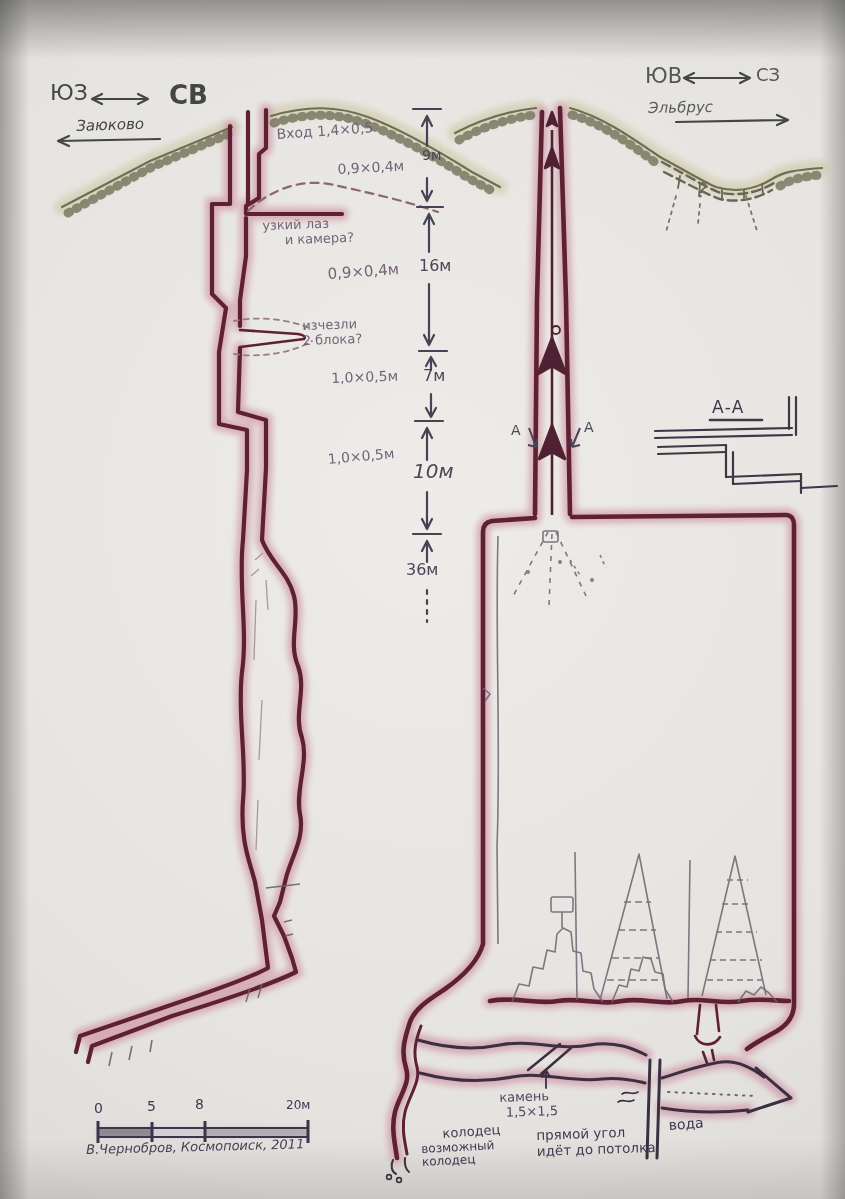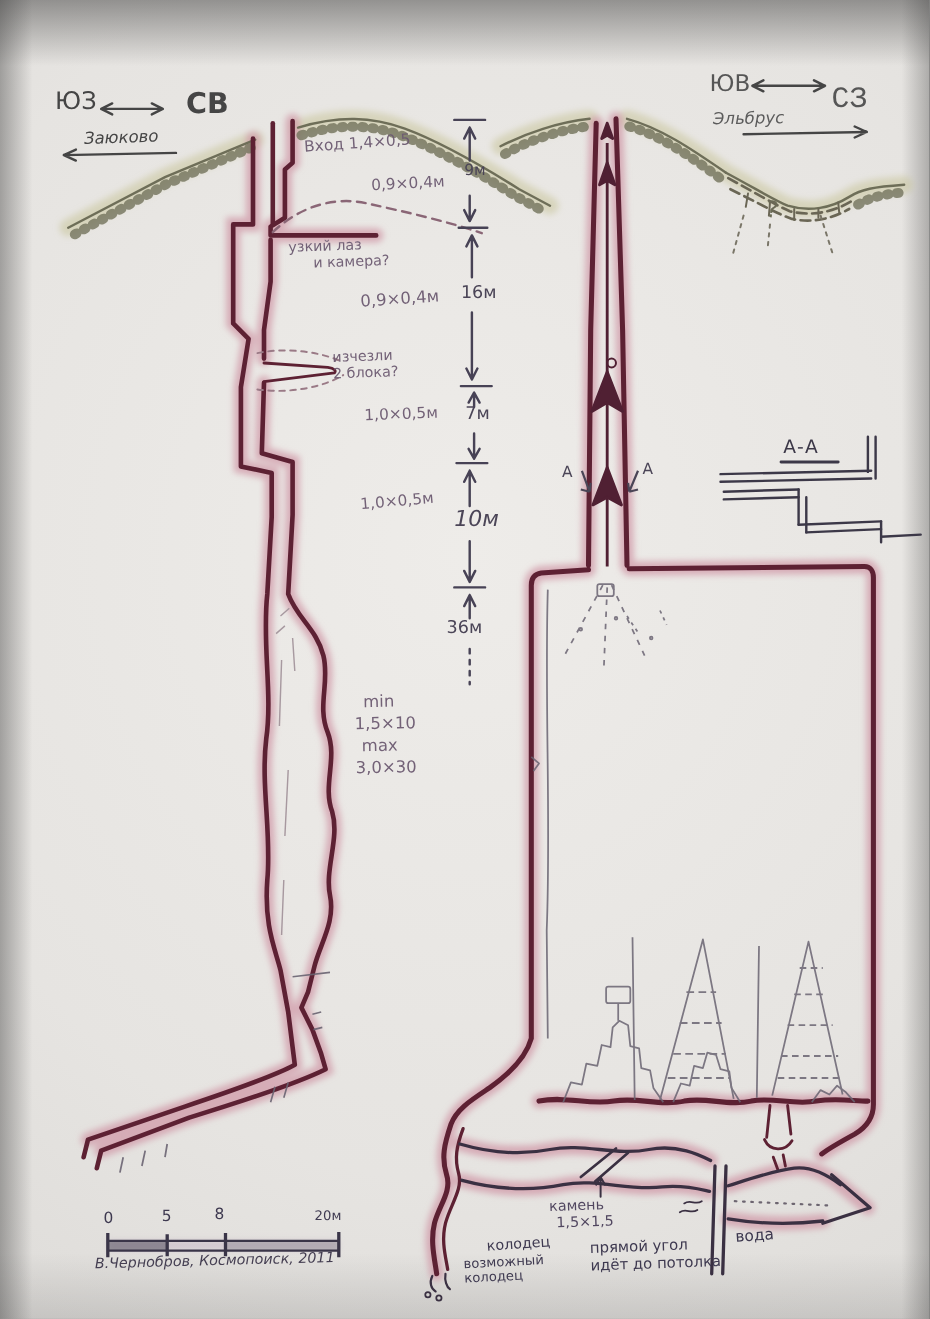--- a/index.html
+++ b/index.html
@@ -199,42 +199,36 @@
     <path d="M98,1121 L98,1143 M152,1122 L152,1142 M205,1121 L205,1142 M308,1120 L308,1143" stroke-width="3"></path>
   </g>
 </svg>
 
 
   <div class="lbl gray" style="left:50px;top:80px;font-size:22px;">ЮЗ</div>
   <div class="lbl gray" style="left:169px;top:80px;font-size:26px;font-weight:bold;">СВ</div>
   <div class="lbl gray it" style="left:76px;top:117px;font-size:15px;transform:rotate(-2deg);">Заюково</div>
 
   <div class="lbl gray" style="left:645px;top:64px;font-size:21px;color:#565656;">ЮВ</div>
-  <div class="lbl gray" style="left:756px;top:76px;font-size:27px;color:#565656;font-family:Liberation Mono, monospace;">СЗ</div>
+  <div class="lbl gray" style="left:756px;top:64px;font-size:18px;color:#565656;">СЗ</div>
   <div class="lbl gray it" style="left:648px;top:99px;font-size:15px;color:#5c5c5c;transform:rotate(-1deg);">Эльбрус</div>
 
   <div class="lbl ink" style="left:276px;top:126px;font-size:14px;transform:rotate(-4deg);">Вход 1,4×0,5</div>
   <div class="lbl ink" style="left:337px;top:161px;font-size:14px;transform:rotate(-3deg);">0,9×0,4м</div>
   <div class="lbl ink" style="left:262px;top:218px;font-size:13px;line-height:15px;transform:rotate(-2deg);">
     <div>узкий лаз</div>
     <div style="padding-left:22px;">и камера?</div>
   </div>
   <div class="lbl ink" style="left:327px;top:265px;font-size:15px;transform:rotate(-4deg);">0,9×0,4м</div>
   <div class="lbl ink" style="left:302px;top:318px;font-size:13px;line-height:15px;transform:rotate(-2deg);">
     <div>изчезли</div>
     <div>2 блока?</div>
   </div>
   <div class="lbl ink" style="left:331px;top:370px;font-size:14px;transform:rotate(-2deg);">1,0×0,5м</div>
   <div class="lbl ink" style="left:327px;top:451px;font-size:14px;transform:rotate(-5deg);">1,0×0,5м</div>
-  <div class="lbl ink" style="left:322px;top:628px;font-size:15px;line-height:20px;transform:rotate(-1deg);">
-    <div style="padding-left:8px;">min</div>
-    <div>1,5×10</div>
-    <div style="padding-left:6px;">max</div>
-    <div>3,0×30</div>
-  </div>
 
   <div class="lbl pencil" style="left:422px;top:147px;font-size:14px;">9м</div>
   <div class="lbl pencil" style="left:419px;top:256px;font-size:16px;">16м</div>
   <div class="lbl pencil" style="left:423px;top:366px;font-size:16px;">7м</div>
   <div class="lbl pencil" style="left:413px;top:459px;font-size:20px;font-style:italic;">10м</div>
   <div class="lbl pencil" style="left:406px;top:560px;font-size:16px;">36м</div>
 
   <div class="lbl pencil" style="left:511px;top:422px;font-size:14px;">А</div>
   <div class="lbl pencil" style="left:584px;top:419px;font-size:14px;">А</div>
   <div class="lbl navy" style="left:712px;top:397px;font-size:17px;letter-spacing:1px;color:#3c3848;">А-А</div>

